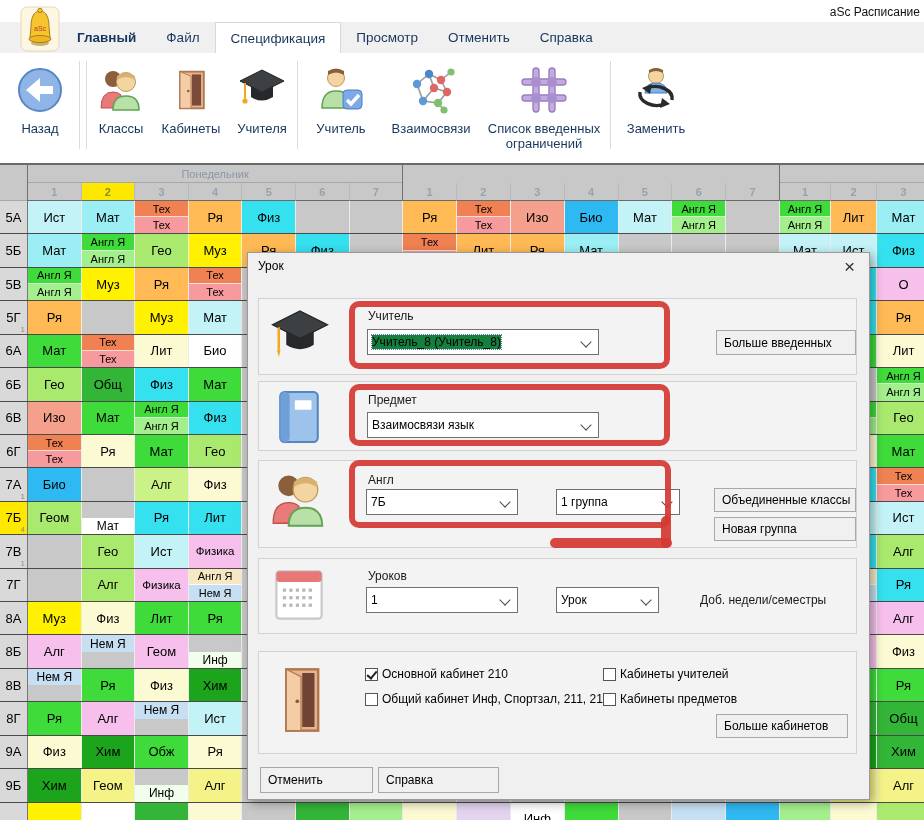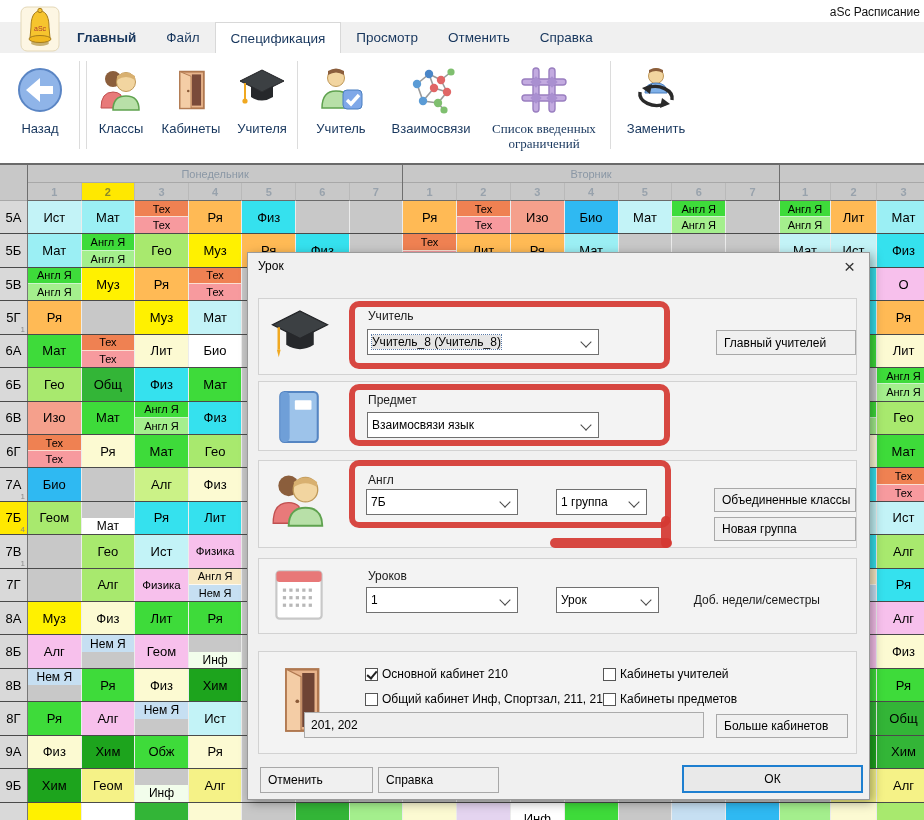--- a/index.html
+++ b/index.html
@@ -14,21 +14,21 @@
   .tab{padding:0 15px;font-size:13.5px;color:#17365d;height:31px;line-height:31px;cursor:default;}
   .tab.bold{font-weight:bold;}
   .tab.selected{background:#ffffff;border:1px solid #d8d8d8;border-bottom:none;box-sizing:border-box;}
   #menuspacer{width:62px;}
   
   #toolbar{position:absolute;left:0;top:53px;width:924px;height:108px;background:#ffffff;
     display:flex;align-items:flex-start;padding-left:4px;box-sizing:border-box;}
   .titem{display:flex;flex-direction:column;align-items:center;padding-top:6px;}
   .ticon{height:62px;display:flex;align-items:center;justify-content:center;}
   .tlabel{font-size:13px;color:#17365d;text-align:center;line-height:15px;white-space:nowrap;}
-  .tlabel.wrap{white-space:normal;width:122px;font-family:Liberation Serif, serif;}
+  .tlabel.wrap{white-space:normal;width:122px;}
   .tsep{width:1px;height:88px;background:#dcdcdc;margin:8px 3px 0 3px;}
   
   #tt{position:absolute;left:0;top:163px;width:924px;height:657px;overflow:hidden;
     background:#c8c8c8;border-top:2px solid #6a6a6a;}
   .dayhdr{position:absolute;height:18px;background:#c8c8c8;color:#8a97a5;font-size:11px;
     text-align:center;line-height:18px;border-right:1px solid #8f8f8f;border-bottom:1px solid #a8a8a8;box-sizing:border-box;}
   .perhdr{position:absolute;top:18px;height:18px;background:#c8c8c8;color:#98a2ac;font-size:11px;font-weight:bold;
     text-align:center;line-height:18px;border-right:1px solid #b9b9b9;border-bottom:1px solid #6a6a6a;box-sizing:border-box;}
   .perhdr.hl{background:#ffe800;color:#8a8a2a;}
   .ttrow{position:absolute;left:0;width:924px;border-bottom:1px solid #4a4a4a;box-sizing:border-box;background:#c8c8c8;}
@@ -49,21 +49,21 @@
     border:1px solid #9a9a9a;box-sizing:border-box;box-shadow:3px 3px 10px rgba(0,0,0,.35);z-index:20;}
   #dlgtitle{position:absolute;left:10px;top:6px;font-size:12px;color:#000;}
   #dlgclose{position:absolute;right:14px;top:4px;font-size:19px;color:#333;line-height:20px;cursor:default;}
   .grp{position:absolute;left:10px;width:599px;border:1px solid #d2d2d2;background:#f3f3f3;box-sizing:border-box;}
   .lbl{position:absolute;font-size:12px;color:#1a1a1a;white-space:nowrap;}
   .combo{position:absolute;height:26px;background:#fff;border:1px solid #707070;box-sizing:border-box;
     font-size:12px;display:flex;align-items:center;padding-left:4px;}
   .combo .chev{position:absolute;right:8px;top:8px;width:7px;height:7px;border-right:1.6px solid #4a4a4a;
     border-bottom:1.6px solid #4a4a4a;transform:rotate(45deg);}
   .combo .val{white-space:nowrap;overflow:hidden;}
-  .combo .val.sel{background:#e5e5e5;outline:1px dotted #5a7aa8;}
+  .combo .val.sel{background:#15803d;outline:1px dotted #5a7aa8;}
   .btn{position:absolute;background:#f0f0f0;border:1px solid #a8a8a8;box-sizing:border-box;font-size:12px;
     display:flex;align-items:center;padding-left:7px;color:#000;}
   .btn.center{justify-content:center;padding-left:0;}
   .btn.default{border:2px solid #1e7fd0;background:#e9e9e9;}
   .cbrow{position:absolute;display:flex;align-items:center;font-size:12px;color:#000;white-space:nowrap;}
   .cbbox{width:13px;height:13px;background:#fff;border:1px solid #555;box-sizing:border-box;margin-right:4px;position:relative;flex:none;}
   .cbbox.checked::after{content:"";position:absolute;left:3px;top:0px;width:4px;height:8px;
     border-right:2px solid #222;border-bottom:2px solid #222;transform:rotate(40deg);}
   .field{position:absolute;background:#efefef;border:1px solid #ababab;box-sizing:border-box;font-size:12px;
     display:flex;align-items:center;padding-left:6px;color:#000;}
@@ -227,21 +227,20 @@
 <div id="tt">
     <div class="dayhdr" style="left: 0px; top: 0px; width: 28px; height: 36px;"></div>
     <div class="dayhdr" style="left: 28px; top: 0px; width: 375.2px;">Понедельник</div>
     <div class="perhdr" style="left: 28px; width: 53.6px;">1</div>
     <div class="perhdr hl" style="left: 81.6px; width: 53.6px;">2</div>
     <div class="perhdr" style="left: 135.2px; width: 53.6px;">3</div>
     <div class="perhdr" style="left: 188.8px; width: 53.6px;">4</div>
     <div class="perhdr" style="left: 242.4px; width: 53.6px;">5</div>
     <div class="perhdr" style="left: 296px; width: 53.6px;">6</div>
     <div class="perhdr" style="left: 349.6px; width: 53.6px;">7</div>
-    <div class="dayhdr" style="left: 403.2px; top: 0px; width: 376.8px;">Вторник</div>
     <div class="perhdr" style="left: 403.2px; width: 53.83px;">1</div>
     <div class="perhdr" style="left: 457.03px; width: 53.83px;">2</div>
     <div class="perhdr" style="left: 510.86px; width: 53.83px;">3</div>
     <div class="perhdr" style="left: 564.69px; width: 53.83px;">4</div>
     <div class="perhdr" style="left: 618.52px; width: 53.83px;">5</div>
     <div class="perhdr" style="left: 672.35px; width: 53.83px;">6</div>
     <div class="perhdr" style="left: 726.18px; width: 53.83px;">7</div>
     <div class="dayhdr" style="left: 780px; top: 0px; width: 151px;"></div>
     <div class="perhdr" style="left: 780px; width: 51px;">1</div>
     <div class="perhdr" style="left: 831px; width: 46px;">2</div>
@@ -734,21 +733,21 @@
         <path d="M13 20 V31 Q24 38 35 31 V20 L24 26 Z" fill="#26282b"></path>
         <line x1="7" y1="17" x2="7" y2="35" stroke="#f0a820" stroke-width="2"></line>
         <path d="M5.5 35 h3 l-1.5 6 Z" fill="#f0a820"></path>
       </svg>
   </div>
   <div class="lbl" style="left:120px;top:56px">Учитель</div>
   <div class="combo" style="left:119px;top:76px;width:232px">
     <span class="val sel">Учитель_8 (Учитель_8)</span>
     <span class="chev"></span>
   </div>
-  <div class="btn" style="left:468px;top:77px;width:140px;height:25px">Главный учителей</div>
+  <div class="btn" style="left:468px;top:77px;width:140px;height:25px">Больше введенных</div>
 
   <div class="grp" style="top:128px;height:70px"></div>
   <div class="dlgicon" style="left:26px;top:136px">
     <svg width="50" height="56" viewBox="0 0 48 52">
         <rect x="6" y="2" width="36" height="48" rx="4" fill="#9dc3ea" stroke="#5585c2" stroke-width="2"></rect>
         <rect x="6" y="2" width="9" height="48" rx="4" fill="#6f9fd8"></rect>
         <rect x="20" y="10" width="16" height="9" rx="1" fill="#ffffff"></rect>
       </svg>
   </div>
   <div class="lbl" style="left:120px;top:140px">Предмет</div>
@@ -765,21 +764,21 @@
         <circle cx="29" cy="16" r="9.5" fill="#f2d5a0" stroke="#bf9858"></circle>
         <path d="M20 10 Q29 3 38 10 L38 14 Q29 8 20 14 Z" fill="#d8b070"></path>
         <path d="M16 44 Q16 30 29 30 Q42 30 42 44 Z" fill="#b8e0a8" stroke="#5fa24f" stroke-width="1.5"></path>
       </svg>
   </div>
   <div class="lbl" style="left:120px;top:220px">Англ</div>
   <div class="combo" style="left:118px;top:236px;width:152px">
     <span class="val">7Б</span>
     <span class="chev"></span>
   </div>
-  <div class="combo" style="left:308px;top:236px;width:91px">
+  <div class="combo" style="left:308px;top:236px;width:124px">
     <span class="val">1 группа</span>
     <span class="chev"></span>
   </div>
   <div class="btn" style="left:466px;top:264px;width:142px;height:24px">Новая группа</div>
   <div class="btn" style="left:466px;top:235px;width:142px;height:24px">Объединенные классы</div>
 
   <div class="grp" style="top:305px;height:76px"></div>
   <div class="dlgicon" style="left:25px;top:314px">
     <svg width="52" height="56" viewBox="0 0 48 52">
         <rect x="3" y="4" width="42" height="44" rx="3" fill="#ffffff" stroke="#c8c8c8" stroke-width="2"></rect>
@@ -805,21 +804,21 @@
   </div>
   <div class="lbl" style="left:120px;top:316px">Уроков</div>
   <div class="combo" style="left:118px;top:334px;width:152px">
     <span class="val">1</span>
     <span class="chev"></span>
   </div>
   <div class="combo" style="left:308px;top:334px;width:103px">
     <span class="val">Урок</span>
     <span class="chev"></span>
   </div>
-  <div class="lbl" style="left:412px;top:340px;width:160px;text-align:right">Доб. недели/семестры</div>
+  <div class="lbl" style="left:452px;top:340px;width:160px;">Доб. недели/семестры</div>
 
   <div class="grp" style="top:398px;height:103px"></div>
   <div class="dlgicon" style="left:26px;top:410px">
     <svg width="54" height="74" viewBox="0 0 44 56">
         <rect x="10" y="3" width="26" height="50" fill="#e8b48c" stroke="#b07850" stroke-width="2"></rect>
         <rect x="23" y="6" width="10" height="44" fill="#6f4434"></rect>
         <polygon points="10,3 22,9 22,53 10,53" fill="#f4cda6" stroke="#b07850"></polygon>
         <circle cx="19" cy="29" r="1.5" fill="#8a5a38"></circle>
       </svg>
   </div>
@@ -832,25 +831,23 @@
     <span>Общий кабинет Инф, Спортзал, 211, 212,</span>
   </div>
   <div class="cbrow" style="left:355px;top:414px">
     <span class="cbbox"></span>
     <span>Кабинеты учителей</span>
   </div>
   <div class="cbrow" style="left:355px;top:439px">
     <span class="cbbox"></span>
     <span>Кабинеты предметов</span>
   </div>
-  <div class="field" style="left:56px;top:459px;width:400px;height:26px">201, 202</div>
   <div class="btn" style="left:468px;top:461px;width:132px;height:24px">Больше кабинетов</div>
 
   <div class="btn" style="left:12px;top:514px;width:113px;height:26px">Отменить</div>
   <div class="btn" style="left:130px;top:514px;width:121px;height:26px">Справка</div>
-  <div class="btn center default" style="left:434px;top:512px;width:181px;height:28px">ОК</div>
 </div>
 
 <div class="redbox" style="left:349px;top:301px;width:321px;height:68px"></div>
 <div class="redbox" style="left:349px;top:384px;width:321px;height:62px"></div>
 <div class="redbox" style="left:349px;top:460px;width:322px;height:68px"></div>
 <div class="redstroke" style="left:550px;top:538px;width:122px;height:10px"></div>
 <div class="redstroke" style="left:661px;top:516px;width:10px;height:32px"></div>
 
 </body></html>

